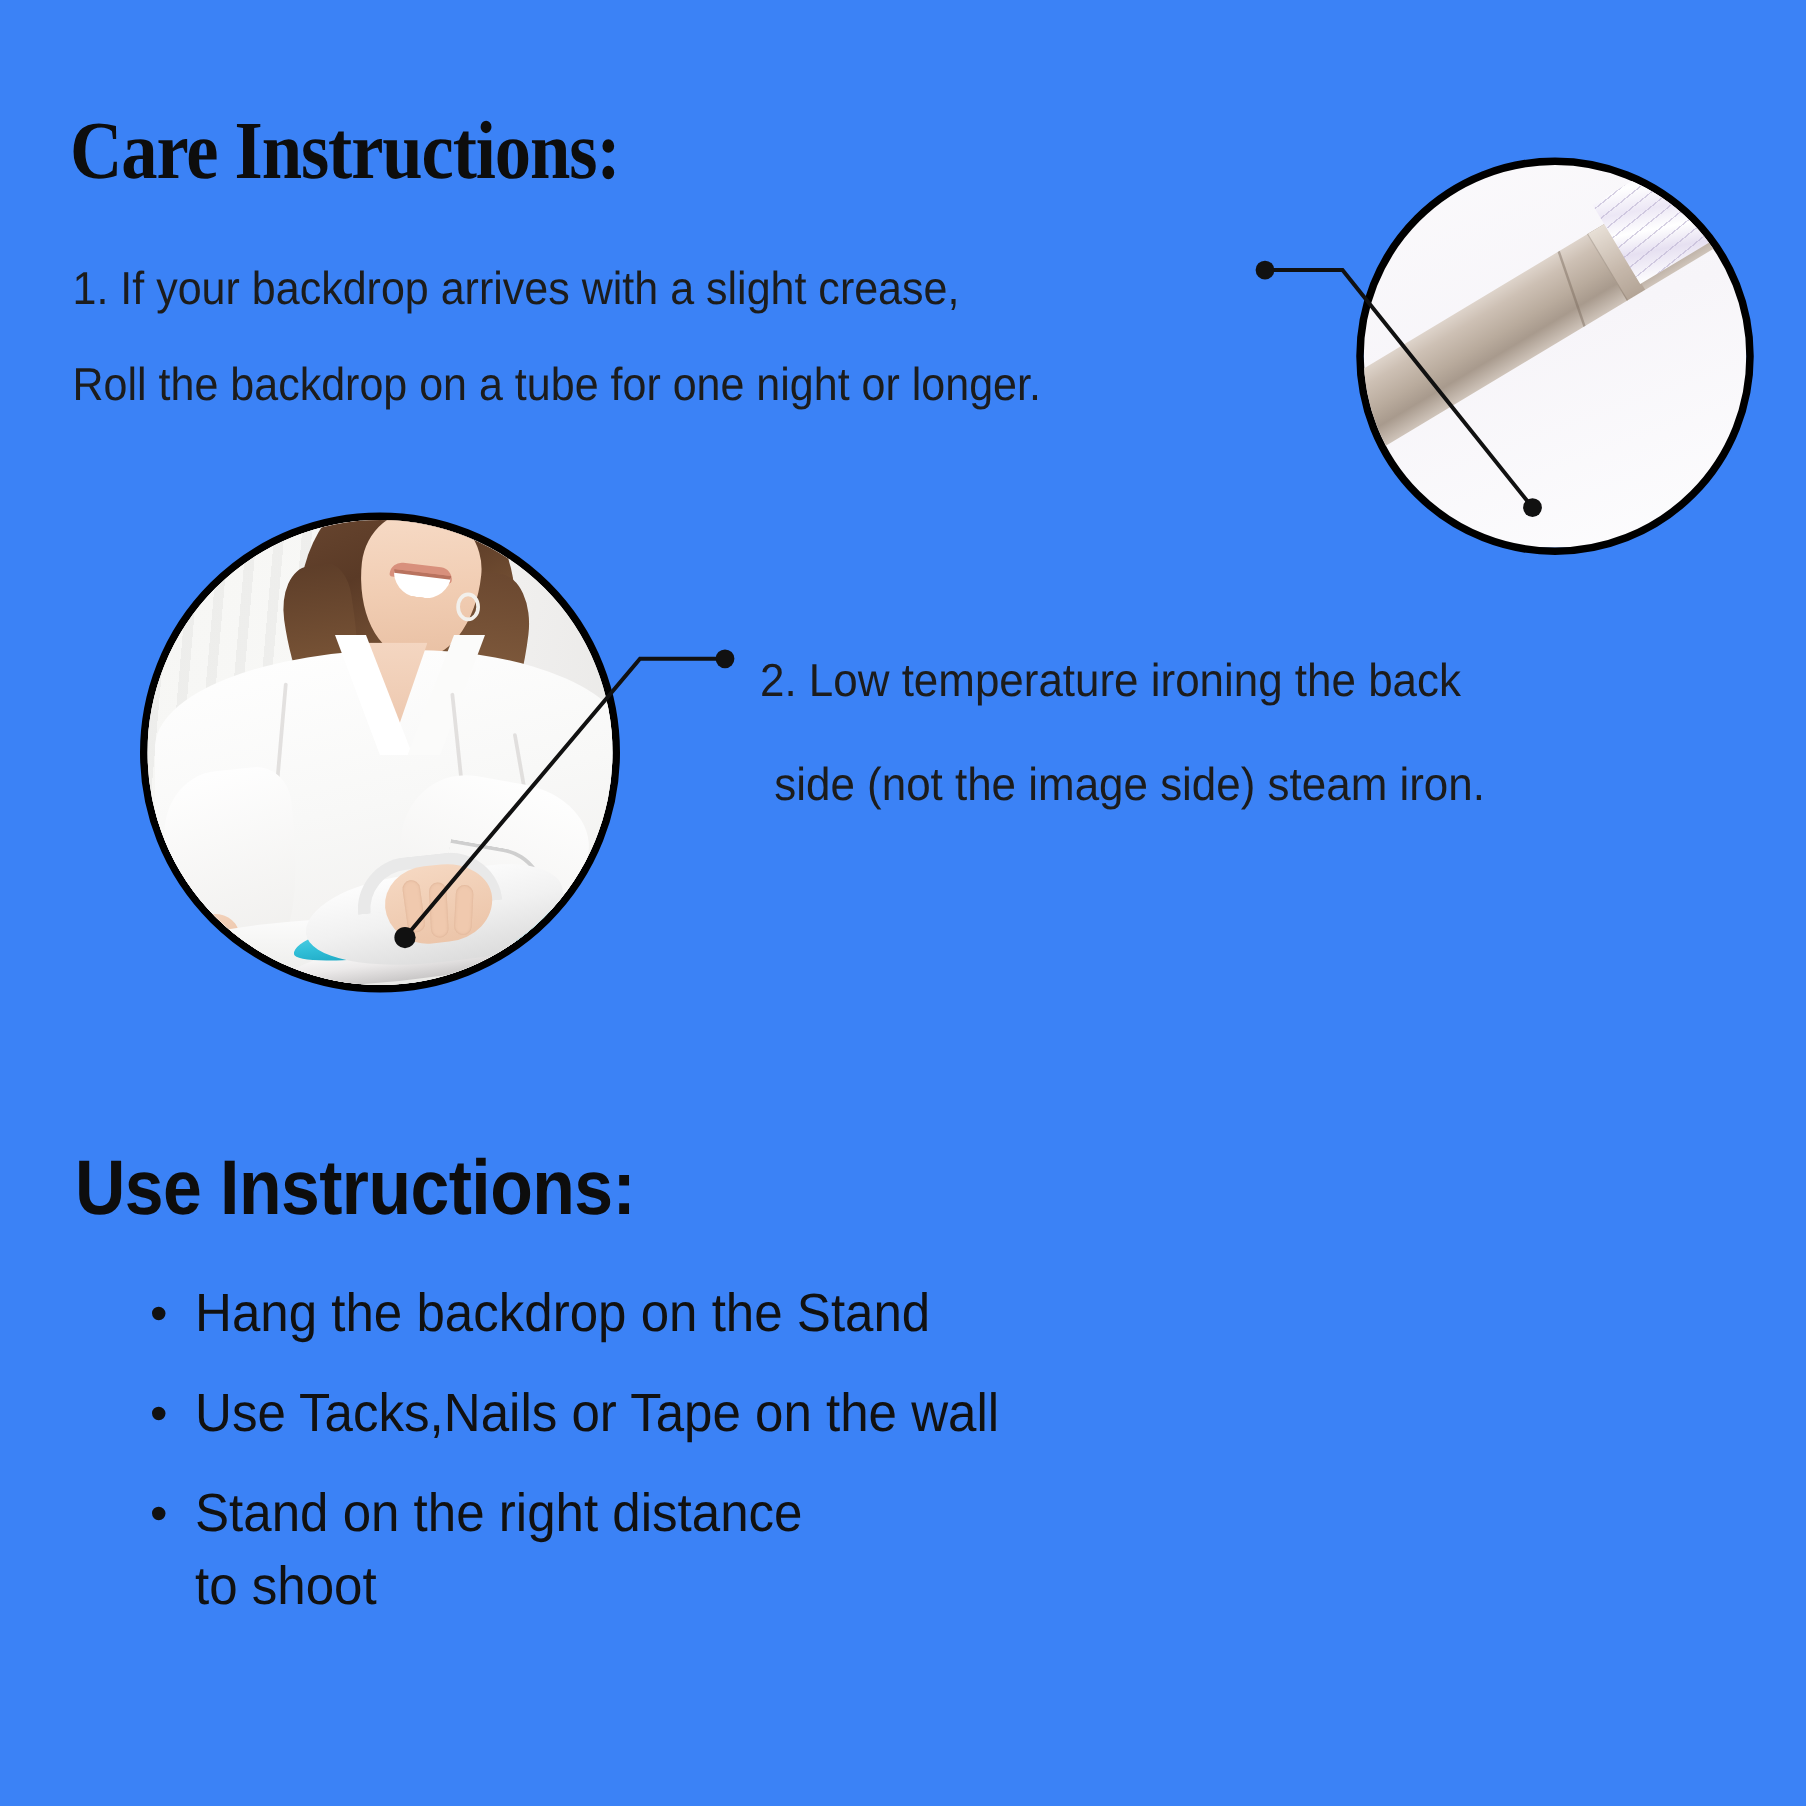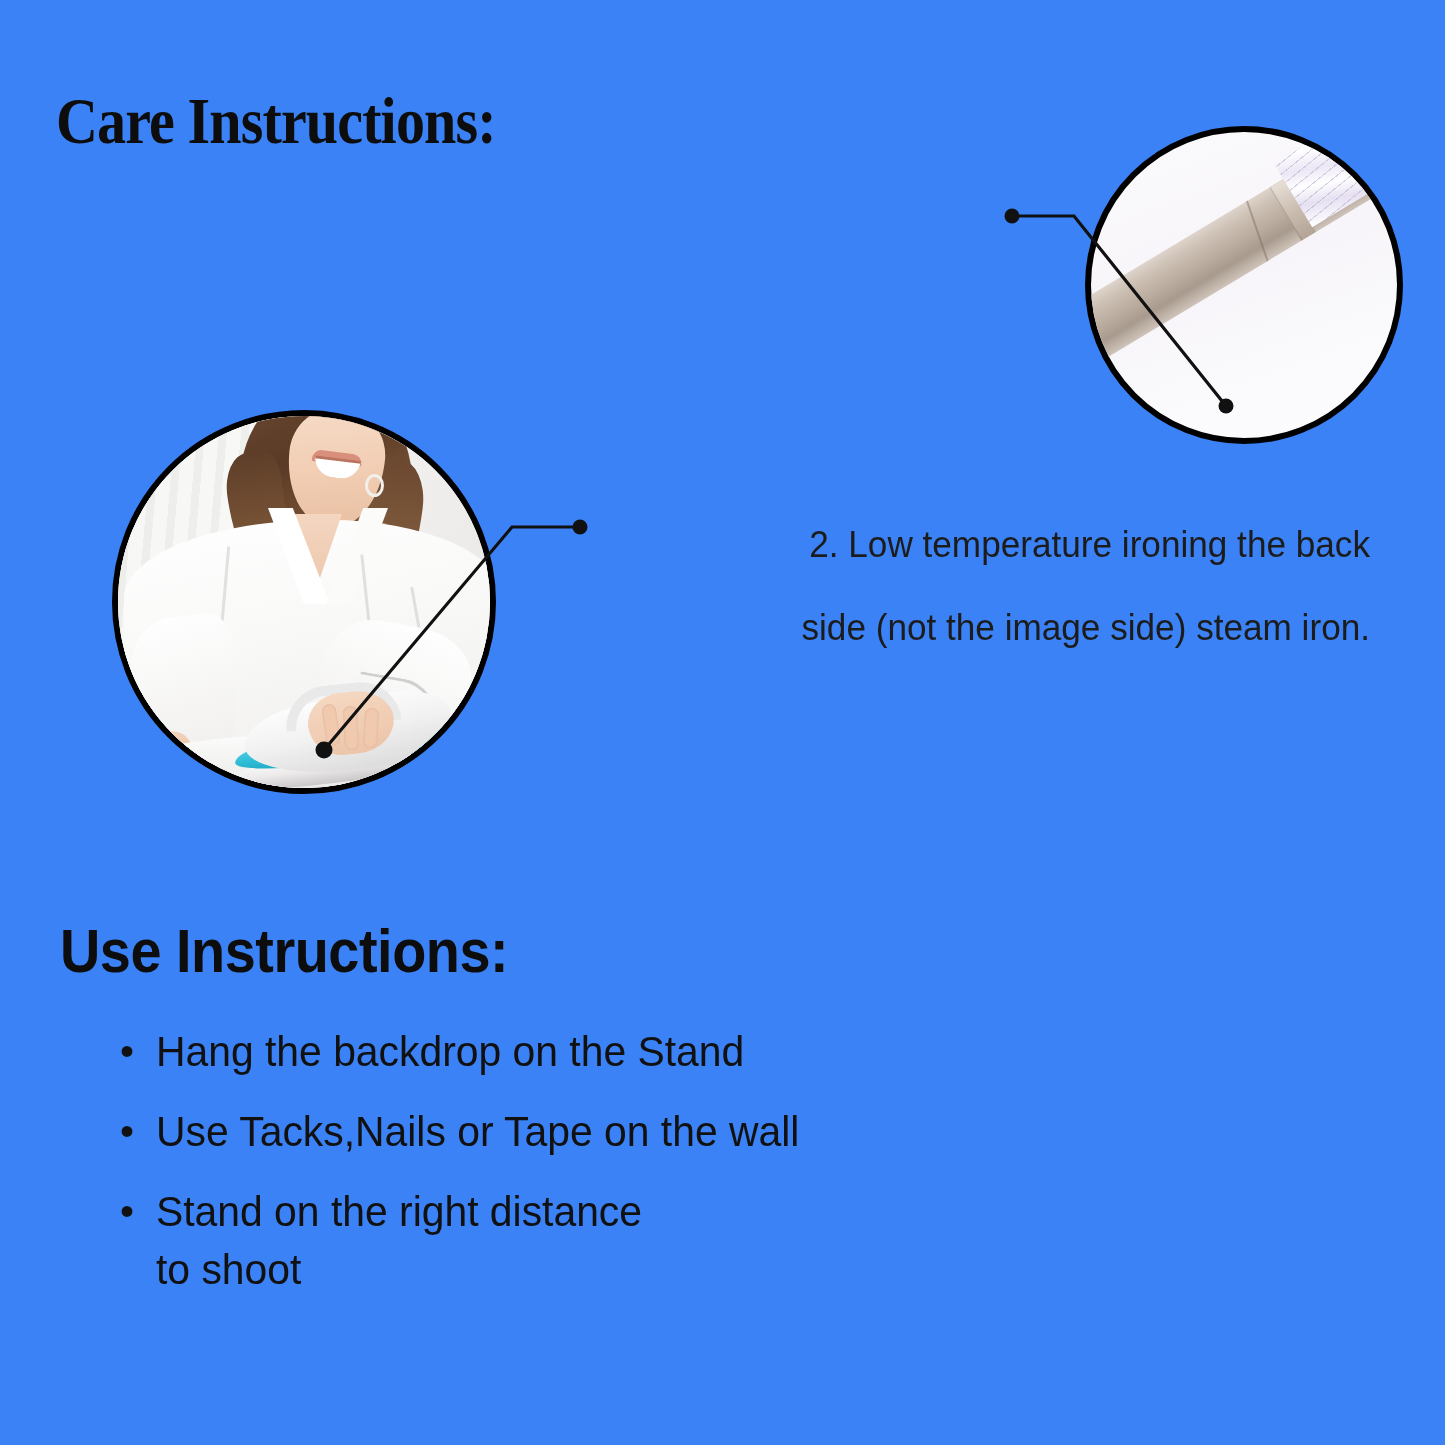--- a/index.html
+++ b/index.html
@@ -59,24 +59,23 @@
     line-height: 77px;
     color: #1c1c1c;
     transform: scaleX(0.93);
     transform-origin: left center;
     white-space: nowrap;
   }
 
   
   .care-2 {
     position: absolute;
-    left: 648px;
+    left: 608px;
     top: 503px;
     width: 760px;
-    text-align: right;
   }
   .care-2 .ln {
     font-size: 37px;
     line-height: 83px;
     color: #1c1c1c;
     transform: scaleX(0.95);
     transform-origin: left center;
     white-space: nowrap;
   }
   .care-2 .ln.indent { padding-left: 12px; }
@@ -396,20 +395,24 @@
   .leader-path { fill: none; stroke: #111111; stroke-width: 3.2; }
   .leader-dot  { fill: #111111; }
 </style>
 </head>
 <body>
 
 <div id="page">
 
   <div class="heading-serif">Care Instructions:</div>
 
+  <div class="care-1">
+    <div class="ln">1. If your backdrop arrives with a slight crease,</div>
+    <div class="ln">Roll the backdrop on a tube for one night or longer.</div>
+  </div>
 
   <div class="care-2">
     <div class="ln">2. Low temperature ironing the back</div>
     <div class="ln indent">side (not the image side) steam iron.</div>
   </div>
 
   <div id="tube-circle" class="photo-circle">
     <div class="tube-inner">
       <div class="tube-body">
         <div class="tube-seam"></div>

